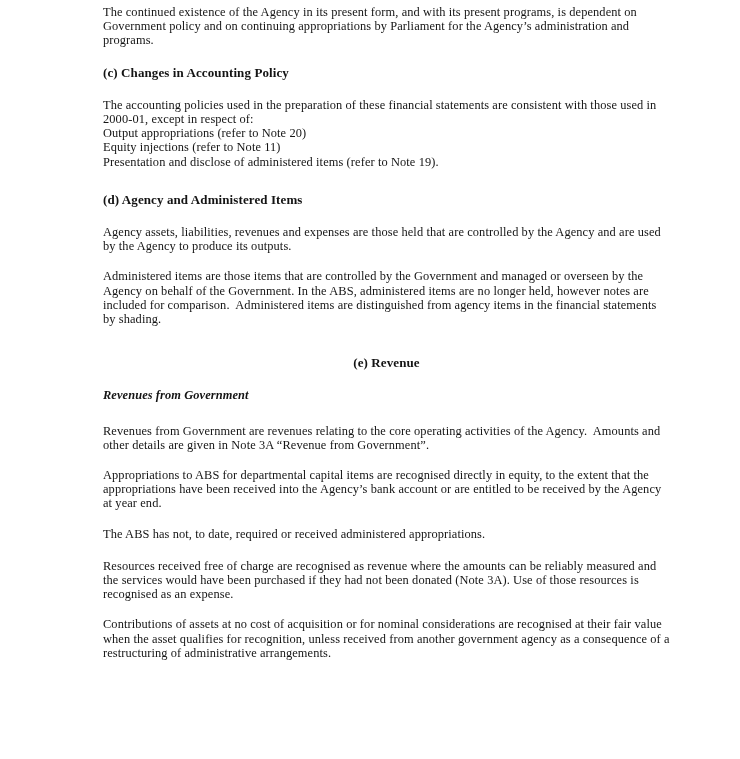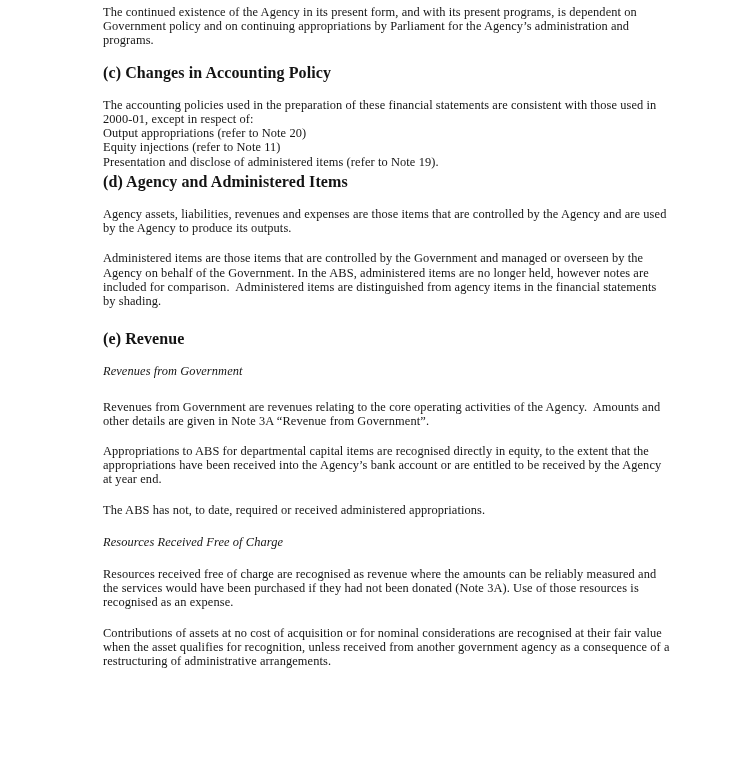--- a/index.html
+++ b/index.html
@@ -18,30 +18,31 @@
     font-family: "Liberation Serif", "DejaVu Serif", serif;
     font-size: 12.4px;
     line-height: 14.2px;
     color: #141414;
     letter-spacing: 0.1px;
   }
   .para { margin: 0; }
   .heading {
     margin: 0;
     font-weight: bold;
-    font-size: 16px;
+    font-size: 13px;
   }
   .subheading {
     margin: 0;
     font-style: italic;
+    font-weight: bold;
   }
   .mt-p   { margin-top: 21px; }
   .mt-hc  { margin-top: 18px; }
-  .mt-hd  { margin-top: 6px; }
-  .mt-he  { margin-top: 24px; }
+  .mt-hd  { margin-top: 24px; }
+  .mt-he  { margin-top: 30px; text-align: center; }
   .mt-sub { margin-top: 18px; }
   .mt-16  { margin-top: 16px; }
   .mt-14  { margin-top: 18px; }
 </style>
 </head>
 <body>
 
 <div class="page">
 
   <p class="para">The continued existence of the Agency in its present form, and with its present programs, is dependent on Government policy and on continuing appropriations by Parliament for the Agency’s administration and programs.</p>
@@ -51,34 +52,33 @@
 
   <div class="para mt-14">
     <div>The accounting policies used in the preparation of these financial statements are consistent with those used in 2000-01, except in respect of:</div>
     <div>Output appropriations (refer to Note 20)</div>
     <div>Equity injections (refer to Note 11)</div>
     <div>Presentation and disclose of administered items (refer to Note 19).</div>
   </div>
 
   <p class="heading mt-hd">(d) Agency and Administered Items</p>
 
-  <p class="para mt-14">Agency assets, liabilities, revenues and expenses are those items that are controlled by the Agency and are used by the Agency to produce its outputs.</p>
+  <p class="para mt-14">Agency assets, liabilities, revenues and expenses are those held that are controlled by the Agency and are used by the Agency to produce its outputs.</p>
 
   <p class="para mt-16">Administered items are those items that are controlled by the Government and managed or overseen by the Agency on behalf of the Government. In the ABS, administered items are no longer held, however notes are included for comparison.&nbsp; Administered items are distinguished from agency items in the financial statements by shading.</p>
 
   <p class="heading mt-he">(e) Revenue</p>
 
   <p class="subheading mt-sub">Revenues from Government</p>
 
   <p class="para mt-p">Revenues from Government are revenues relating to the core operating activities of the Agency.&nbsp; Amounts and other details are given in Note 3A “Revenue from Government”.</p>
 
 
   <p class="para mt-16">Appropriations to ABS for departmental capital items are recognised directly in equity, to the extent that the appropriations have been received into the Agency’s bank account or are entitled to be received by the Agency at year end.</p>
 
   <p class="para mt-16">The ABS has not, to date, required or received administered appropriations.</p>
 
-  <p class="subheading mt-sub">Resources Received Free of Charge</p>
 
   <p class="para mt-14">Resources received free of charge are recognised as revenue where the amounts can be reliably measured and the services would have been purchased if they had not been donated (Note 3A). Use of those resources is recognised as an expense.</p>
 
   <p class="para mt-16">Contributions of assets at no cost of acquisition or for nominal considerations are recognised at their fair value when the asset qualifies for recognition, unless received from another government agency as a consequence of a restructuring of administrative arrangements.</p>
 
 </div>
 
 </body></html>

